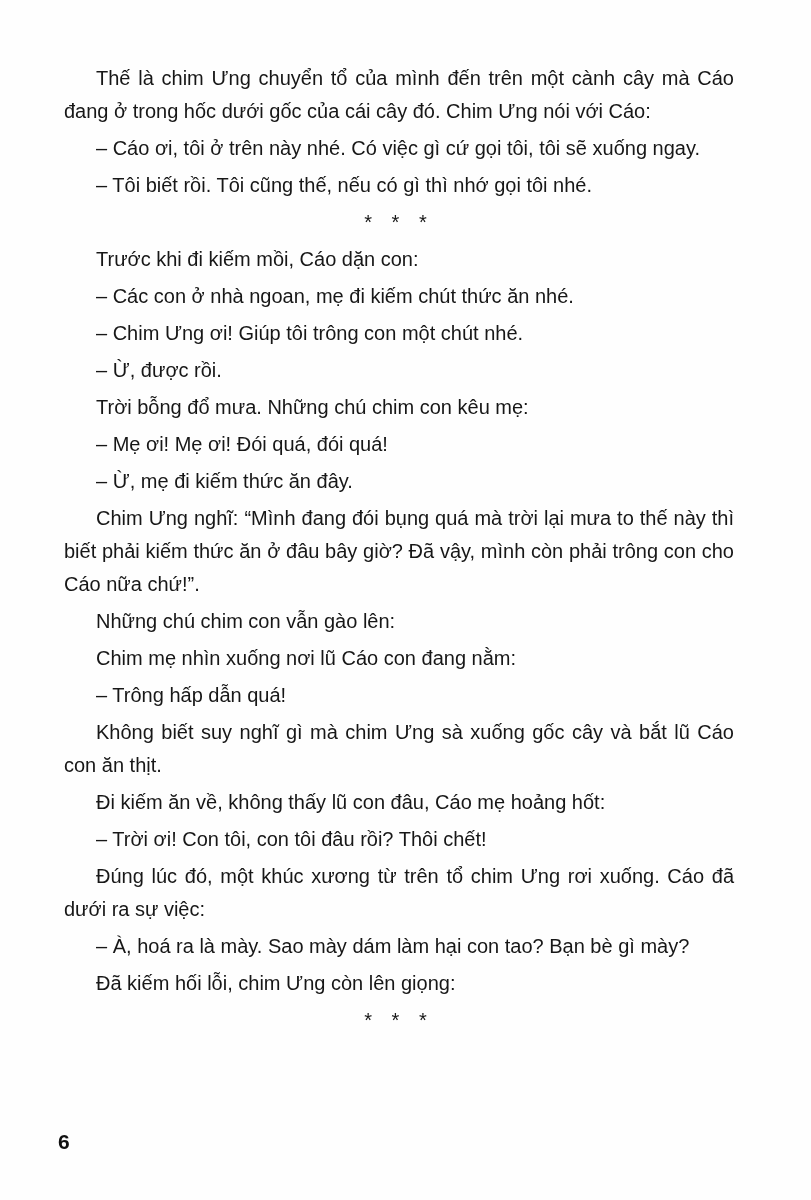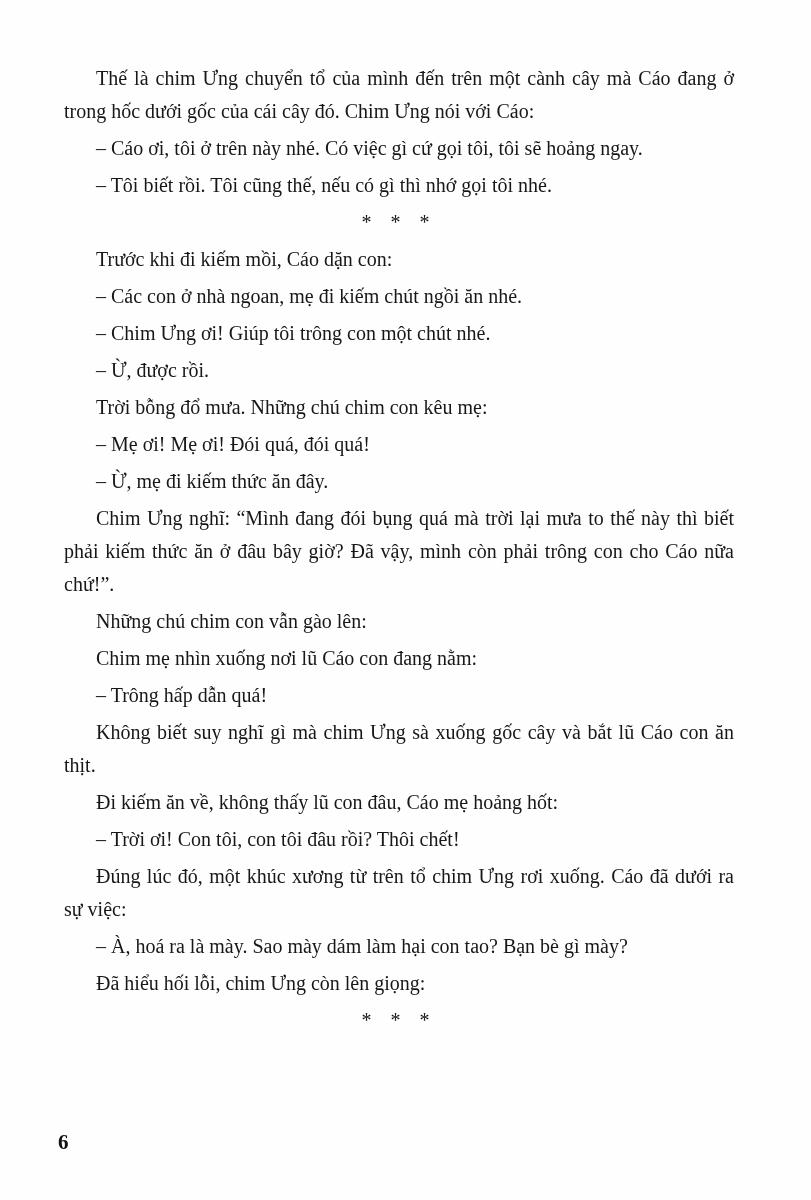--- a/index.html
+++ b/index.html
@@ -6,21 +6,21 @@
     margin: 0;
     padding: 0;
     background: #ffffff;
   }
   .page {
     position: relative;
     width: 811px;
     height: 1200px;
     background: #fefefe;
     overflow: hidden;
-    font-family: Liberation Serif, serif;
+    font-family: Liberation Sans, sans-serif;
     color: #171717;
   }
   .text-block {
     position: absolute;
     left: 64px;
     top: 62px;
     width: 670px;
     font-size: 20px;
     line-height: 33px;
     text-align: justify;
@@ -43,36 +43,36 @@
     font-weight: bold;
     color: #111;
   }
 </style>
 </head>
 <body>
 
 <div class="page">
   <div class="text-block">
       <p class="normal">Thế là chim Ưng chuyển tổ của mình đến trên một cành cây mà Cáo đang ở trong hốc dưới gốc của cái cây đó. Chim Ưng nói với Cáo:</p>
-      <p class="normal">– Cáo ơi, tôi ở trên này nhé. Có việc gì cứ gọi tôi, tôi sẽ hoảng ngay.</p>
+      <p class="normal">– Cáo ơi, tôi ở trên này nhé. Có việc gì cứ gọi tôi, tôi sẽ xuống ngay.</p>
       <p class="normal">– Tôi biết rồi. Tôi cũng thế, nếu có gì thì nhớ gọi tôi nhé.</p>
       <p class="separator">* * *</p>
       <p class="normal">Trước khi đi kiếm mồi, Cáo dặn con:</p>
-      <p class="normal">– Các con ở nhà ngoan, mẹ đi kiếm chút ngồi ăn nhé.</p>
+      <p class="normal">– Các con ở nhà ngoan, mẹ đi kiếm chút thức ăn nhé.</p>
       <p class="normal">– Chim Ưng ơi! Giúp tôi trông con một chút nhé.</p>
       <p class="normal">– Ừ, được rồi.</p>
       <p class="normal">Trời bỗng đổ mưa. Những chú chim con kêu mẹ:</p>
       <p class="normal">– Mẹ ơi! Mẹ ơi! Đói quá, đói quá!</p>
       <p class="normal">– Ừ, mẹ đi kiếm thức ăn đây.</p>
       <p class="normal">Chim Ưng nghĩ: “Mình đang đói bụng quá mà trời lại mưa to thế này thì biết phải kiếm thức ăn ở đâu bây giờ? Đã vậy, mình còn phải trông con cho Cáo nữa chứ!”.</p>
       <p class="normal">Những chú chim con vẫn gào lên:</p>
       <p class="normal">Chim mẹ nhìn xuống nơi lũ Cáo con đang nằm:</p>
       <p class="normal">– Trông hấp dẫn quá!</p>
       <p class="normal">Không biết suy nghĩ gì mà chim Ưng sà xuống gốc cây và bắt lũ Cáo con ăn thịt.</p>
       <p class="normal">Đi kiếm ăn về, không thấy lũ con đâu, Cáo mẹ hoảng hốt:</p>
       <p class="normal">– Trời ơi! Con tôi, con tôi đâu rồi? Thôi chết!</p>
       <p class="normal">Đúng lúc đó, một khúc xương từ trên tổ chim Ưng rơi xuống. Cáo đã dưới ra sự việc:</p>
       <p class="normal">– À, hoá ra là mày. Sao mày dám làm hại con tao? Bạn bè gì mày?</p>
-      <p class="normal">Đã hiểu hối lỗi, chim Ưng còn lên giọng:</p>
+      <p class="normal">Đã kiếm hối lỗi, chim Ưng còn lên giọng:</p>
       <p class="separator">* * *</p>
     </div>
   <div class="page-number">6</div>
 </div>
 
 </body></html>

